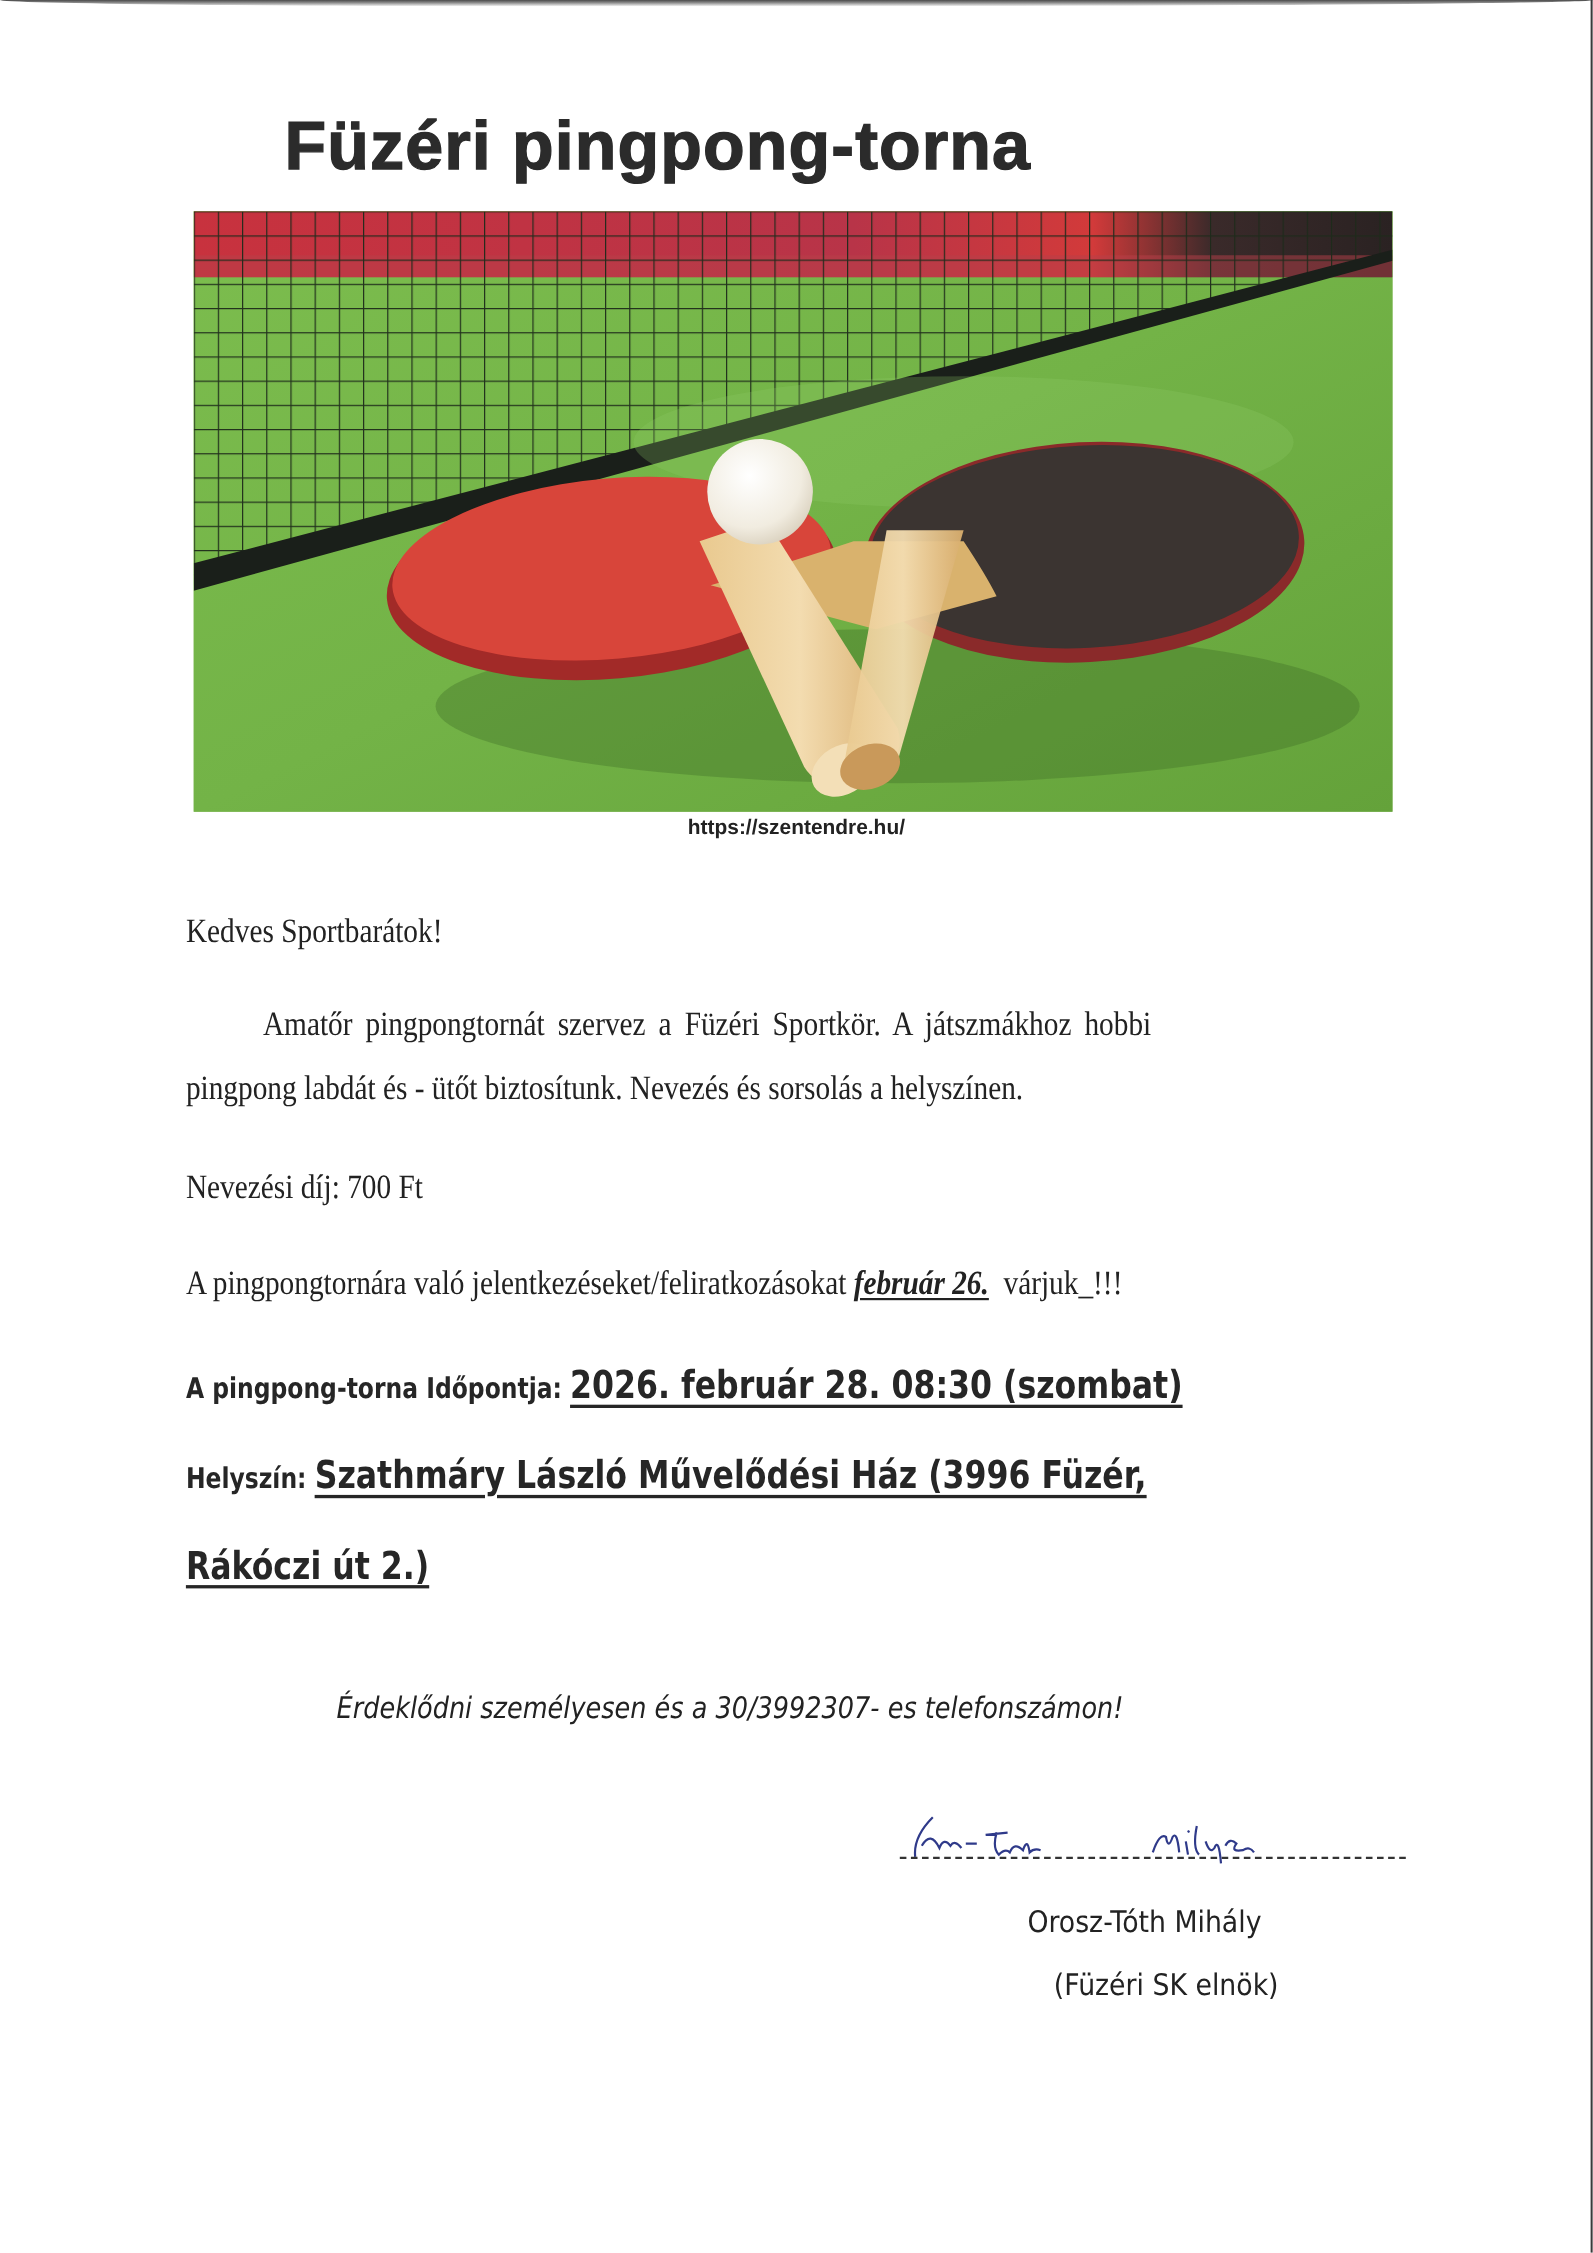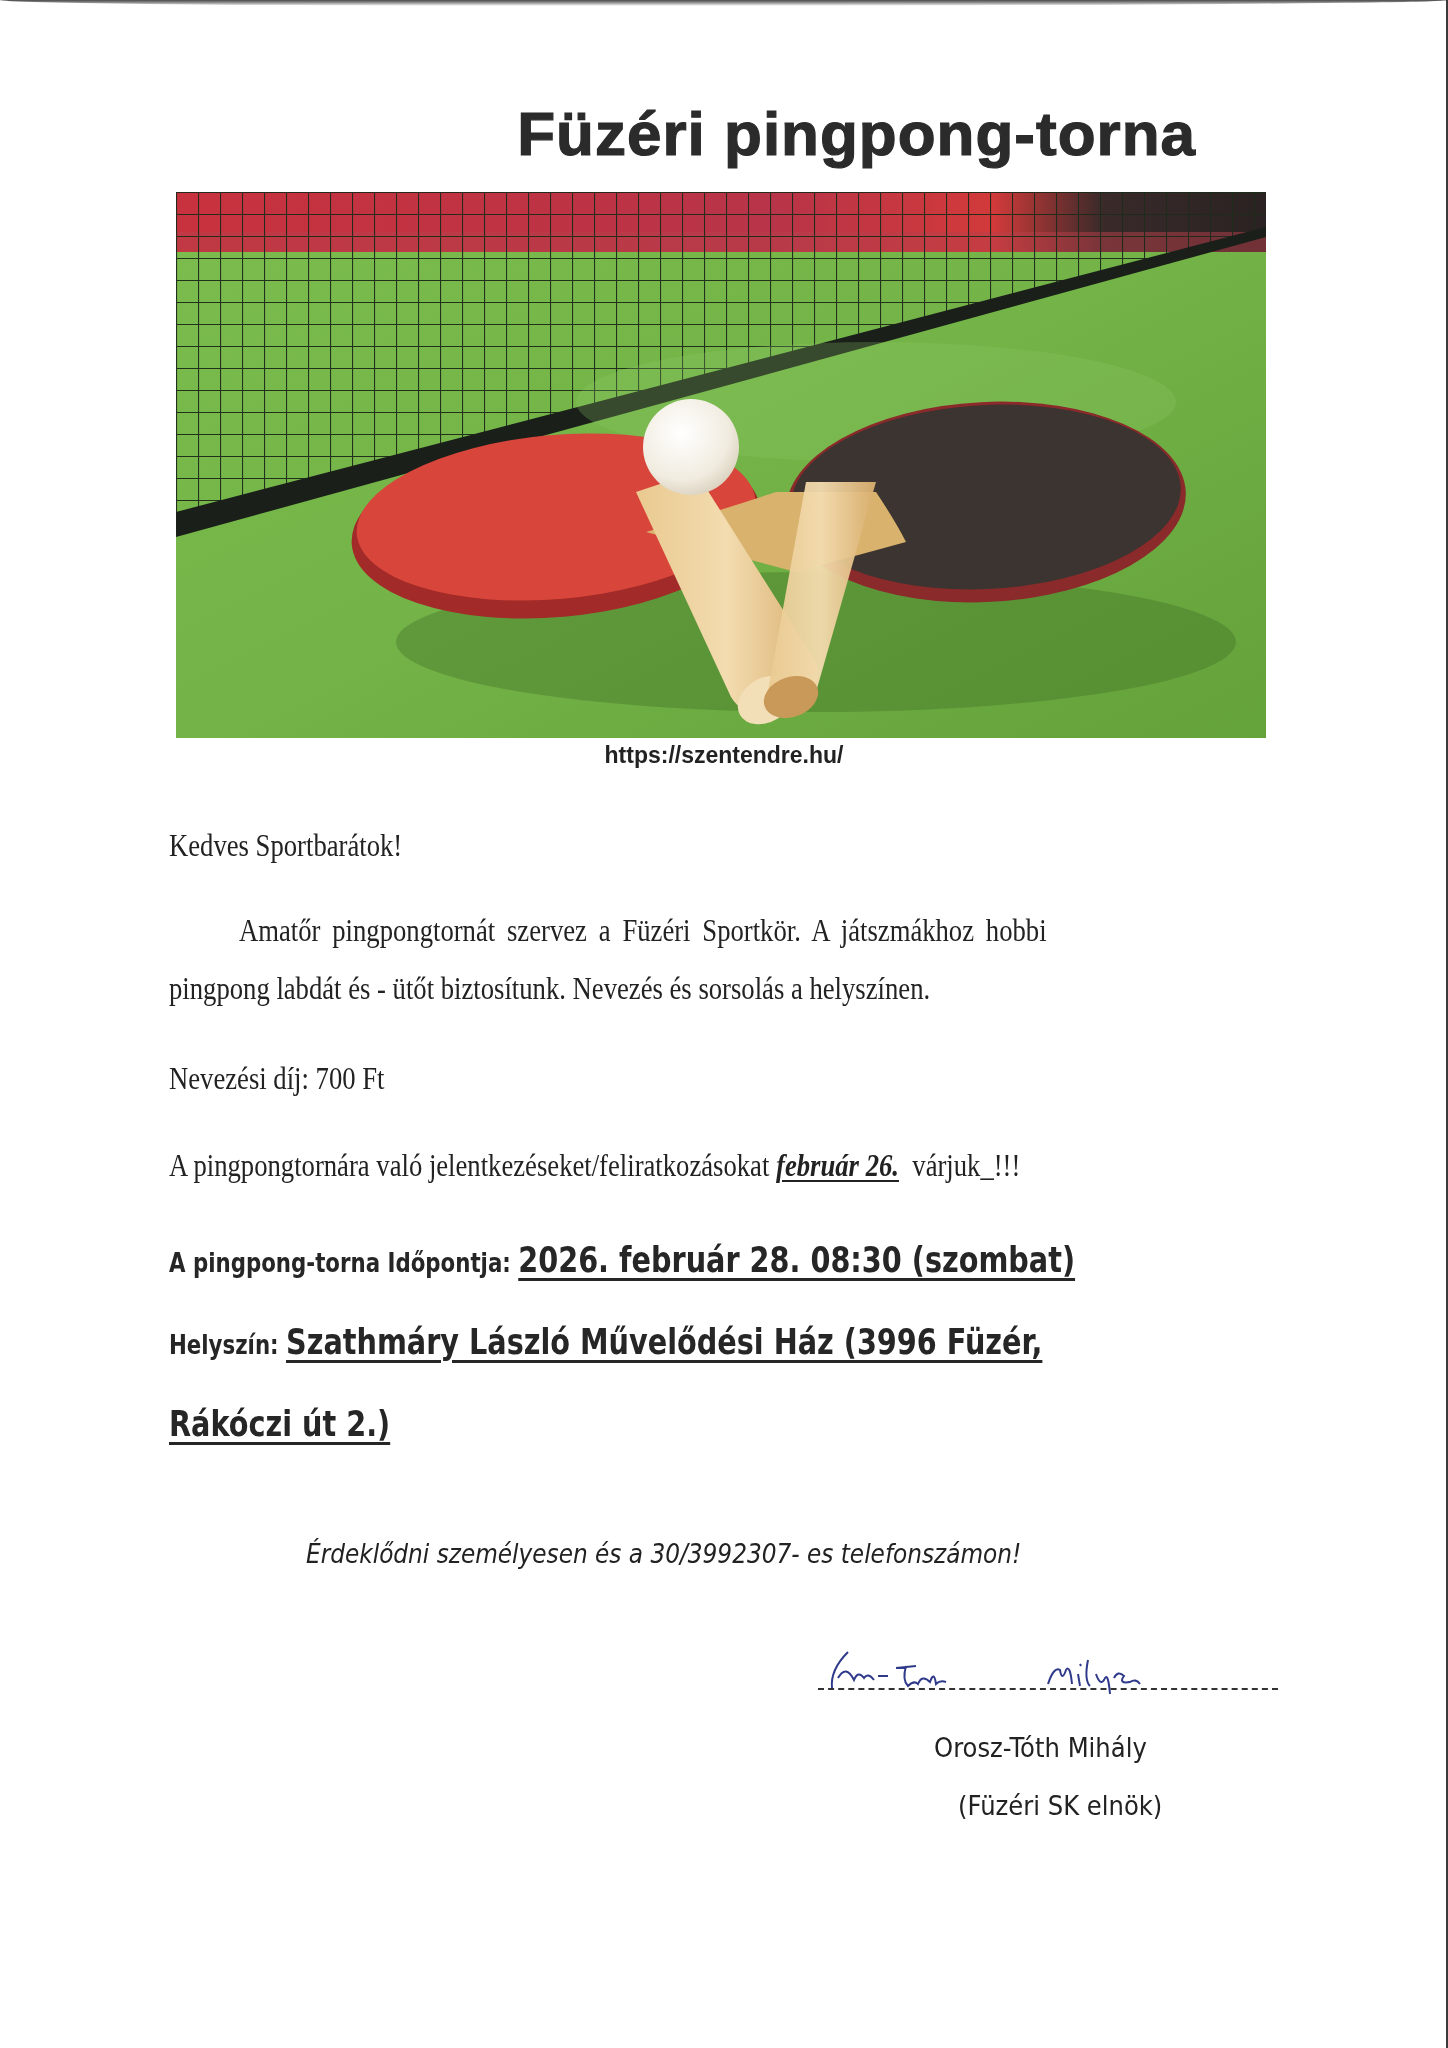--- a/index.html
+++ b/index.html
@@ -9,31 +9,31 @@
   }
   .scan-top {
     position: absolute; left: 0; top: 0; width: 1448px; height: 6px;
     background: linear-gradient(to bottom, #4a4a4a 0%, #8a8a8a 40%, rgba(255,255,255,0) 100%);
     border-radius: 0 0 60% 40% / 0 0 100% 100%;
   }
   .scan-right {
     position: absolute; right: 0; top: 0; width: 2px; height: 2048px; background: #3a3a3a;
   }
   .title {
-    position: absolute; left: 0; width: 1196px; top: 98px; text-align: right;
+    position: absolute; left: 0; width: 1196px; top: 98px; text-align: center;
     font-family: "Liberation Sans", sans-serif; font-weight: bold; font-size: 62px;
     color: #2b2b2b; letter-spacing: 1px; -webkit-text-stroke: 1.2px #2b2b2b;
   }
   .photo {
     position: absolute; left: 176px; top: 192px; width: 1090px; height: 546px; overflow: hidden;
     background: linear-gradient(160deg, #6fae42 0%, #76b548 40%, #6aa83c 100%);
   }
   .caption {
     position: absolute; left: 0; width: 1448px; top: 742px; text-align: center;
-    font-family: "Liberation Sans", sans-serif; font-weight: bold; font-size: 23px; color: #222;
+    font-family: "Liberation Sans", sans-serif; font-weight: bold; font-size: 19px; color: #222;
   }
   .serif {
     position: absolute; font-family: "Liberation Serif", serif; font-size: 31px; color: #222;
     transform-origin: left top; white-space: nowrap;
   }
   .greeting { left: 169px; top: 828px; transform: scaleX(0.86); }
   .para1 { left: 239px; top: 913px; transform: scaleX(0.86); word-spacing: 6px; }
   .para2 { left: 169px; top: 971px; transform: scaleX(0.86); }
   .fee { left: 169px; top: 1061px; transform: scaleX(0.86); }
   .signup { left: 169px; top: 1148px; transform: scaleX(0.86); }

